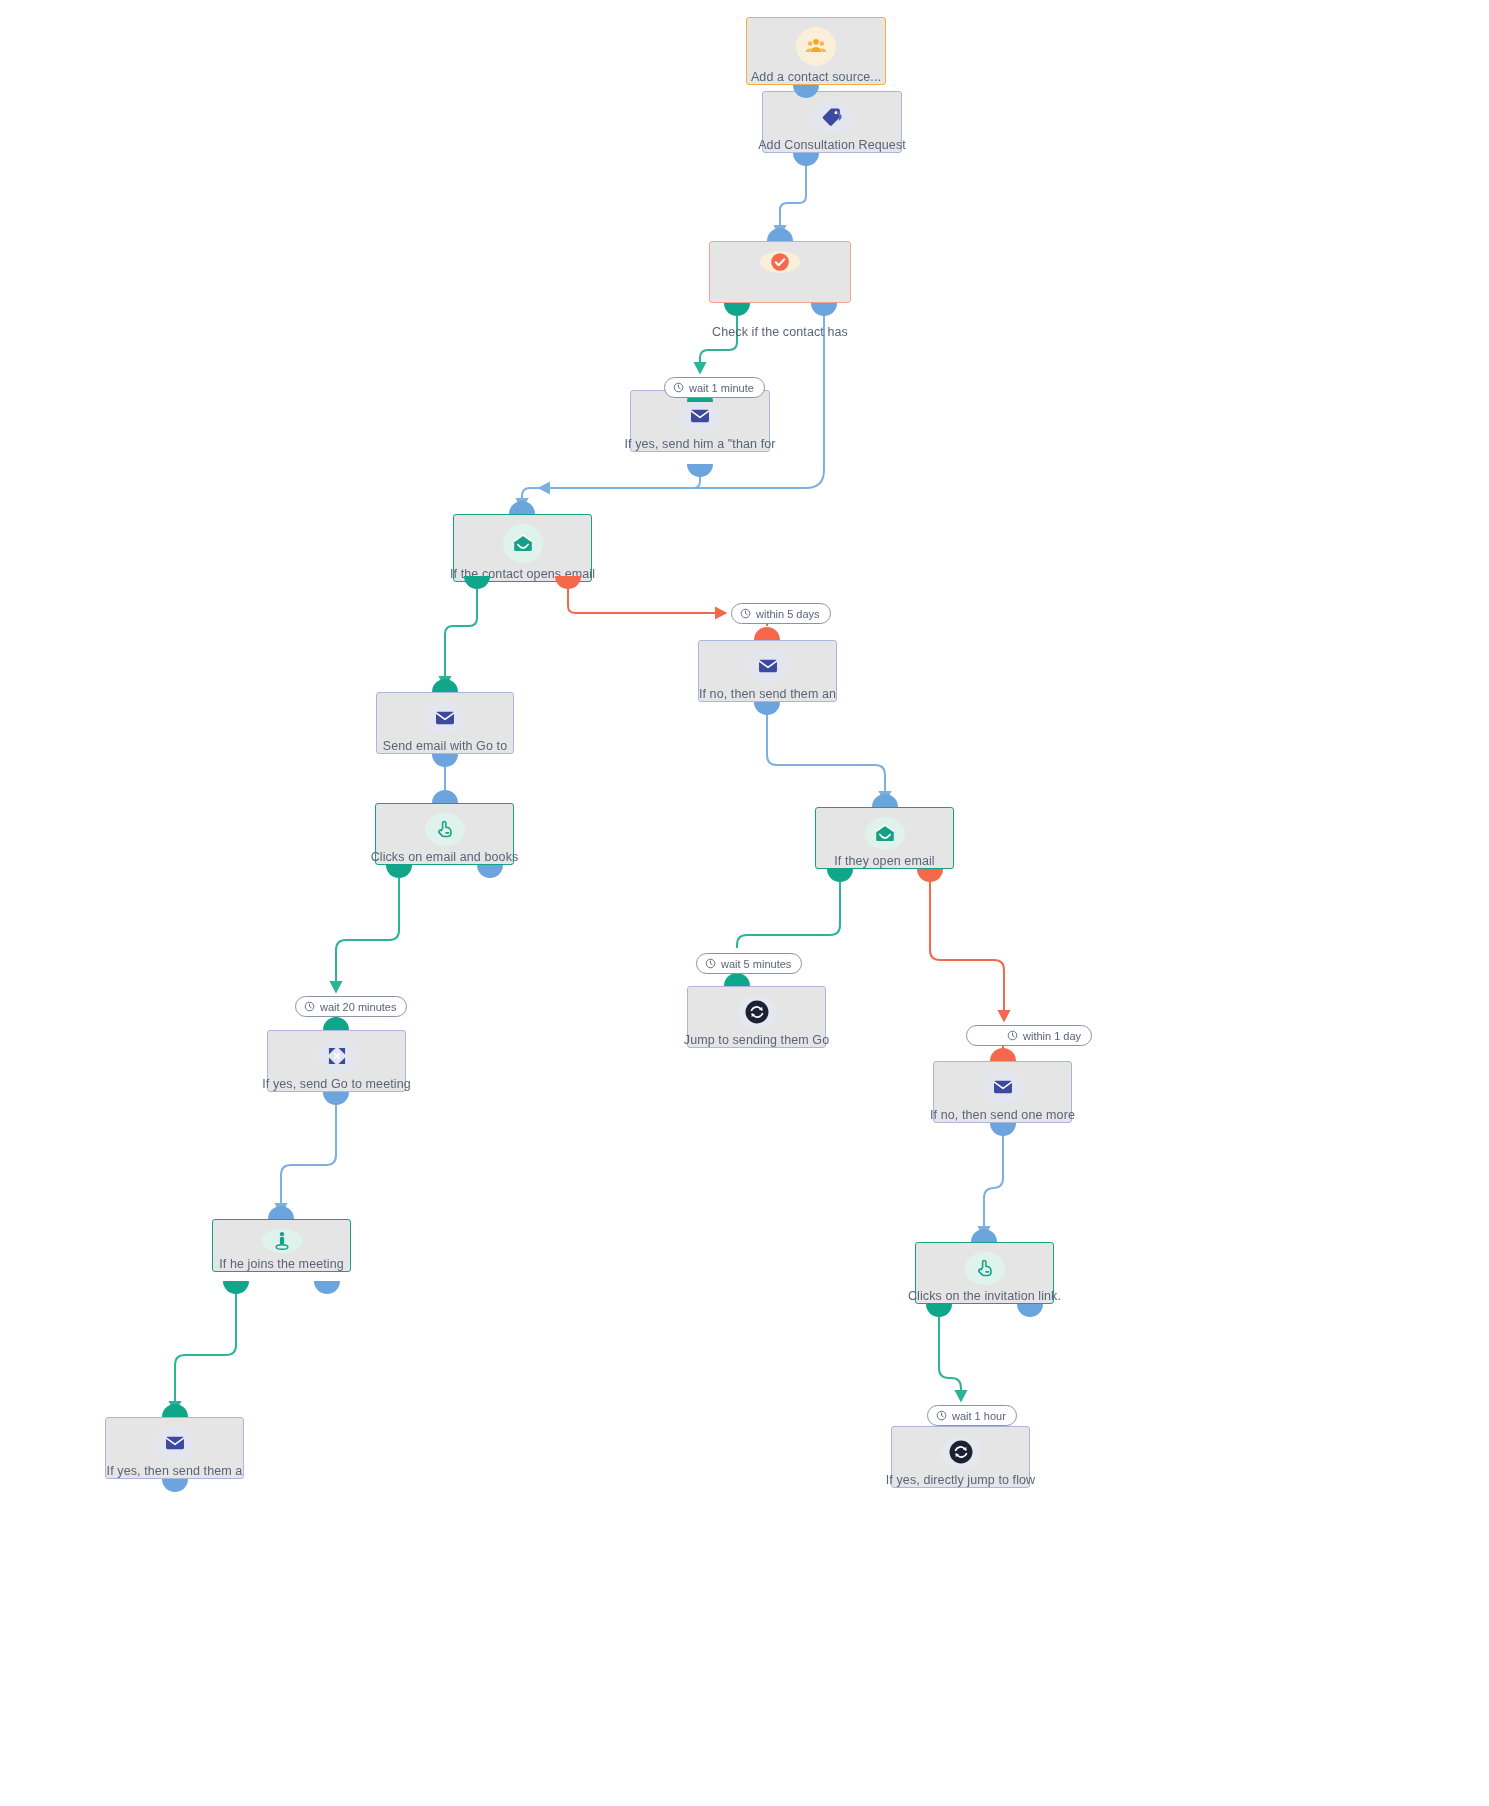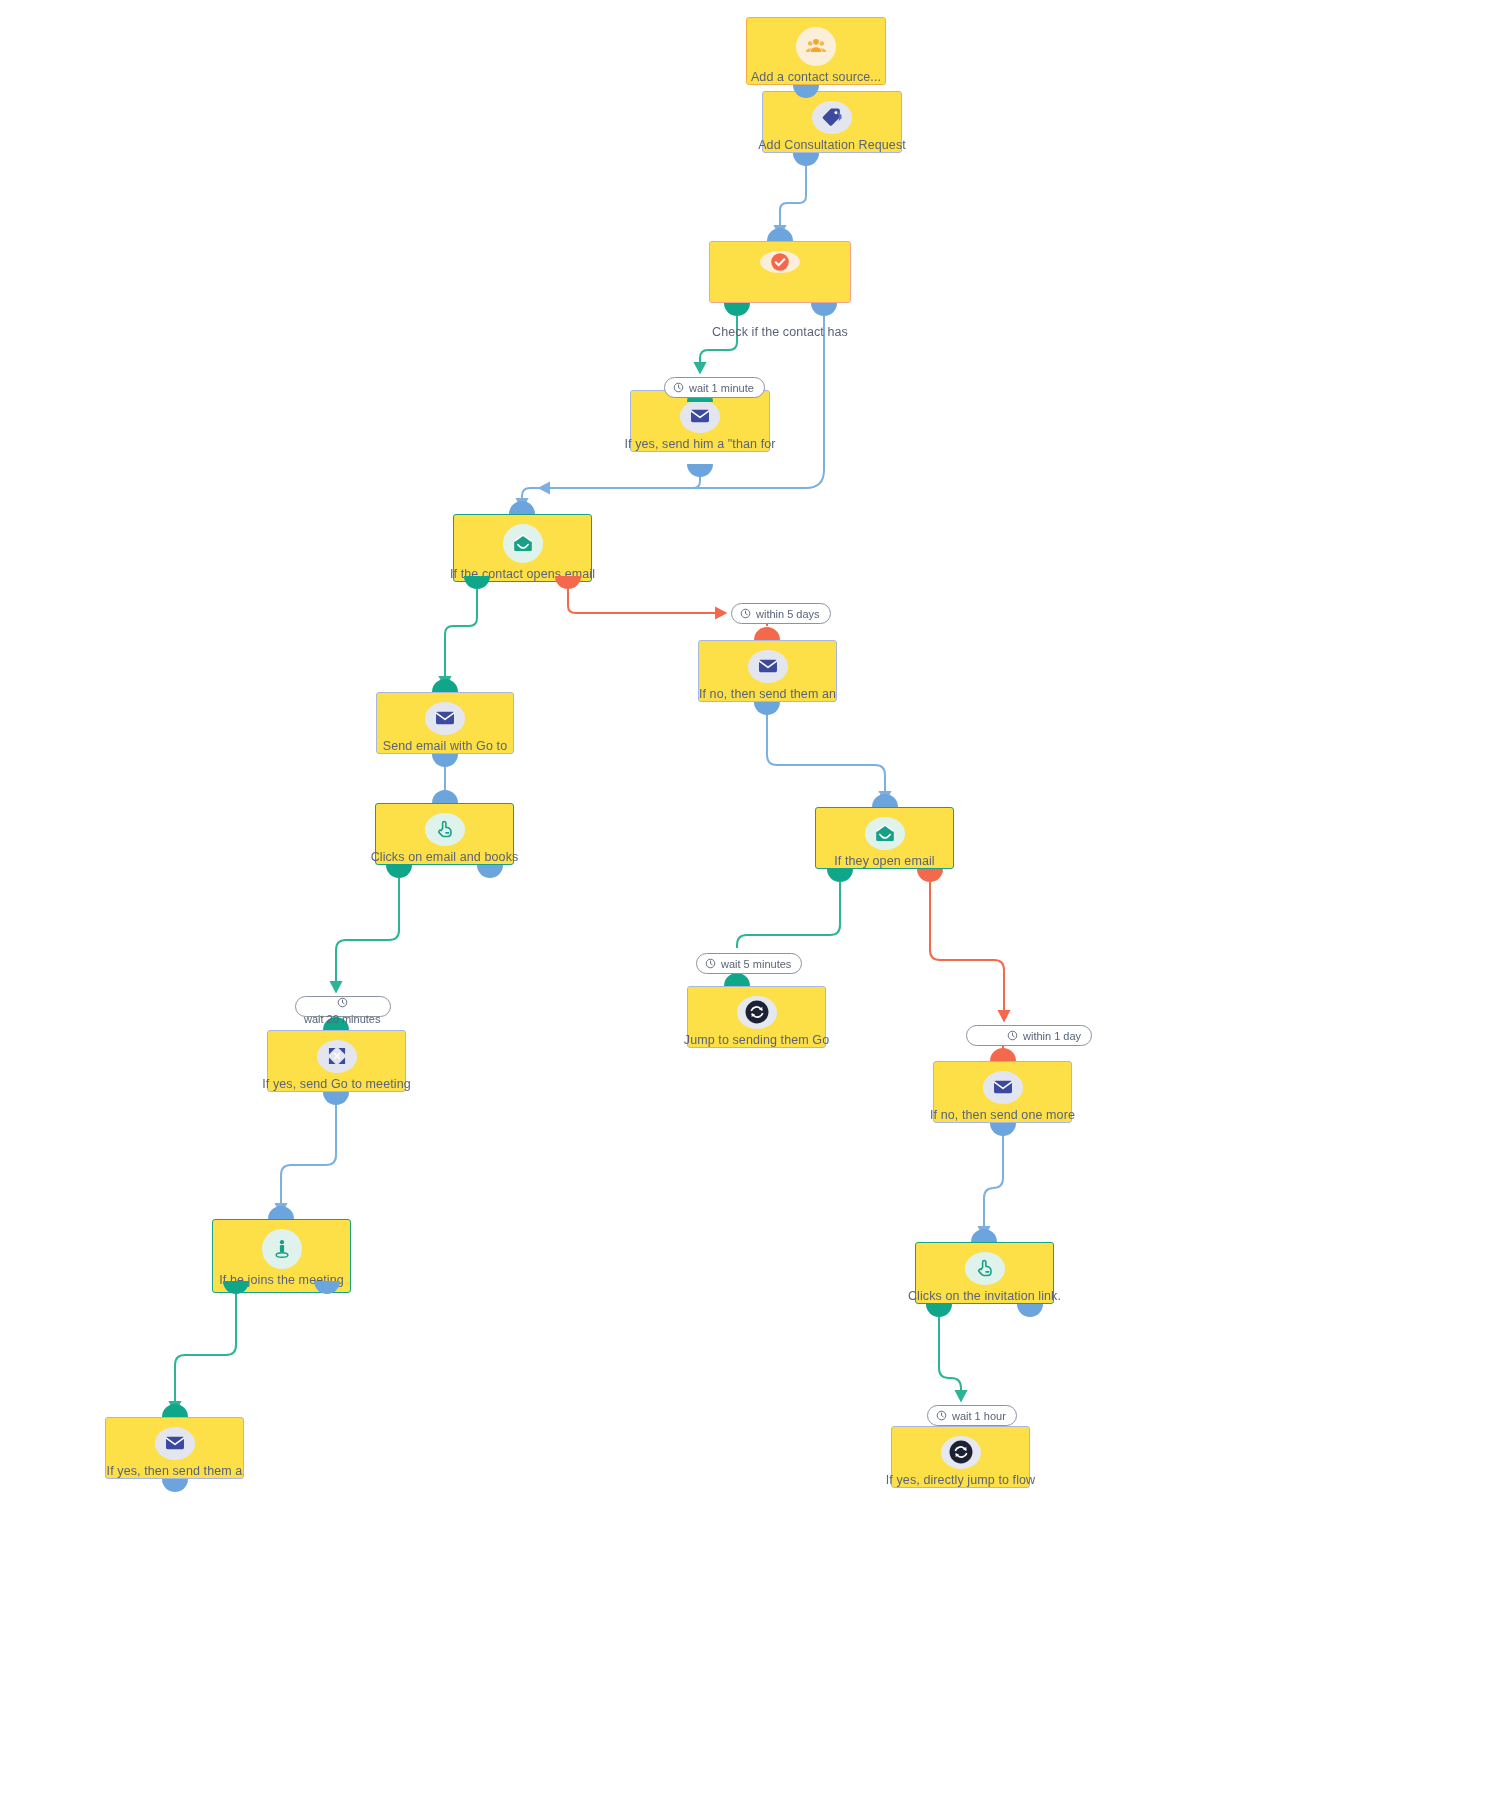--- a/index.html
+++ b/index.html
@@ -22,21 +22,21 @@
     position: absolute;
     left: 0;
     top: 0;
     width: 1489px;
     height: 1806px;
     pointer-events: none;
   }
   .node {
     position: absolute;
     box-sizing: border-box;
-    background: #fde047;
+    background: #e5e5e5;
     border: 1px solid #a9b6e0;
     border-radius: 3px;
     display: flex;
     flex-direction: column;
     align-items: center;
     justify-content: flex-start;
     padding-top: 9px;
     z-index: 5;
   }
   .node.accent-orange { border-color: #f2ae43; }
@@ -239,21 +239,21 @@
               <path d="M3.2 3.2h7.2L3.2 10.4z"></path>
               <path d="M20.8 3.2v7.2L13.6 3.2z"></path>
               <path d="M3.2 20.8v-7.2l7.2 7.2z"></path>
               <path d="M20.8 20.8h-7.2l7.2-7.2z"></path>
             </g>
             <path d="M8.8 8.8 15.2 15.2M15.2 8.8 8.8 15.2" stroke="#ffffff" stroke-width="1.6"></path>
           </svg>
         </div>
         <div class="node-label">If yes, send Go to meeting</div>
       </div>
-      <div class="node accent-teal" style="left: 212px; top: 1219px; width: 139px; height: 74px;">
+      <div class="node accent-teal" style="left: 212px; top: 1219px; width: 139px; height: 53px;">
         <div class="node-icon bg-green">
           <svg width="22" height="22" viewBox="0 0 24 24" aria-hidden="true">
             <circle cx="12" cy="4.6" r="2.3" fill="#16a085"></circle>
             <rect x="9.7" y="7.6" width="4.6" height="8.2" rx="1.5" fill="#16a085"></rect>
             <ellipse cx="12" cy="18.6" rx="6.4" ry="2.5" fill="none" stroke="#16a085" stroke-width="1.6"></ellipse>
           </svg>
         </div>
         <div class="node-label">If he joins the meeting</div>
       </div>
       <div class="node " style="left: 105px; top: 1417px; width: 139px; height: 62px;">
@@ -339,21 +339,21 @@
       </div>
       <div class="wait-badge" style="left: 731px; top: 603px;">
         <span>
           <svg class="clock" width="11" height="11" viewBox="0 0 24 24" aria-hidden="true">
             <circle cx="12" cy="12" r="9.4" fill="none" stroke="#5a6378" stroke-width="2"></circle>
             <path d="M12 6.6V12l3.6 2.4" fill="none" stroke="#5a6378" stroke-width="2" stroke-linecap="round"></path>
           </svg>
         </span>
         <span class="wtext">within 5 days</span>
       </div>
-      <div class="wait-badge" style="left: 295px; top: 996px; flex-direction: column;">
+      <div class="wait-badge" style="left: 295px; top: 996px;">
         <span>
           <svg class="clock" width="11" height="11" viewBox="0 0 24 24" aria-hidden="true">
             <circle cx="12" cy="12" r="9.4" fill="none" stroke="#5a6378" stroke-width="2"></circle>
             <path d="M12 6.6V12l3.6 2.4" fill="none" stroke="#5a6378" stroke-width="2" stroke-linecap="round"></path>
           </svg>
         </span>
         <span class="wtext">wait 20 minutes</span>
       </div>
       <div class="wait-badge" style="left: 696px; top: 953px;">
         <span>

